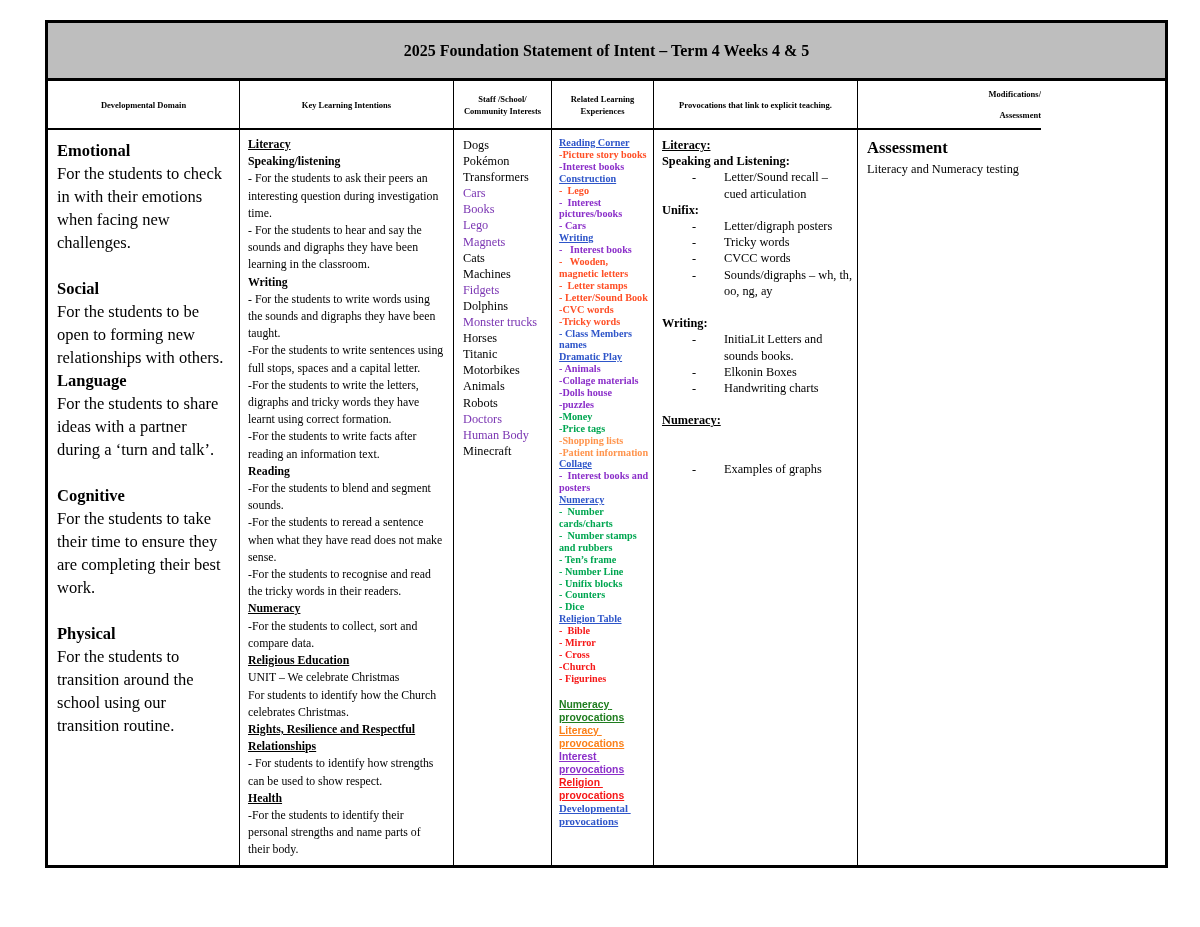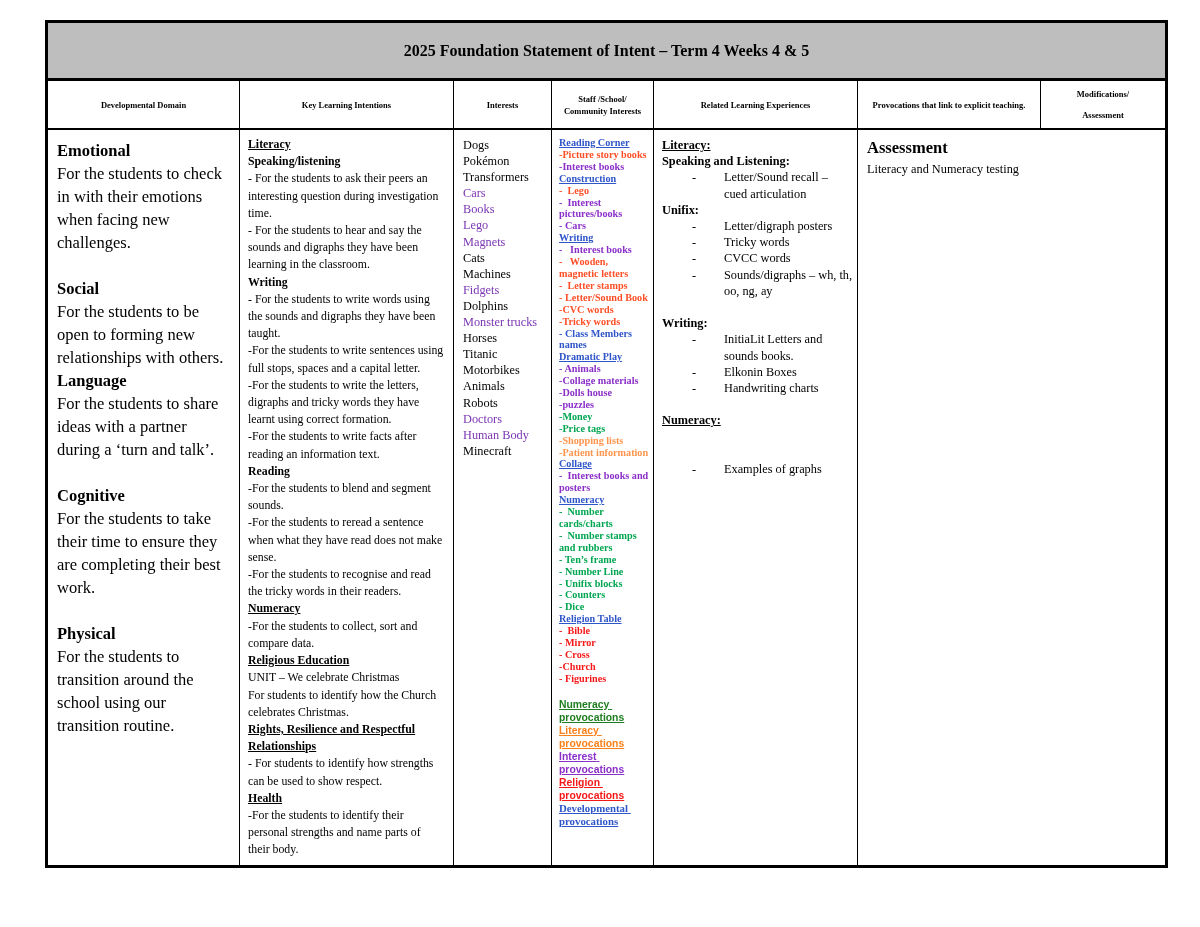--- a/index.html
+++ b/index.html
@@ -13,21 +13,21 @@
     border:3px solid #000;
   }
   .title-bar {
     background:#BEBEBE; border-bottom:3px solid #000;
     height:58px; display:flex; align-items:center; justify-content:center;
   }
   .title-bar .ttl { font-size:16px; font-weight:bold; }
   .grid { display:grid; grid-template-columns:192px 214px 98px 102px 204px 183px 1fr; }
   .hrow .cell { border-bottom:2px solid #000; height:49px; }
   .cell { border-right:1px solid #000; overflow:hidden; }
-  .cell:last-child { border-right:none; }
+  .cell:last-child { border-right:none;align-items:flex-end; }
   .hcell {
     display:flex; flex-direction:column; align-items:center; justify-content:center;
     text-align:center; font-weight:bold; font-size:8.5px; line-height:12px;
   }
   .hcell.wide-gap { row-gap:9px; }
   .brow .cell { min-height:698px; }
 
   
   .c1 { padding:9px 8px 8px 9px; font-size:16.5px; line-height:23px; }
   .dom-h { font-weight:bold; }
@@ -82,23 +82,20 @@
     <div class="title-bar">
       <div class="ttl">2025 Foundation Statement of Intent – Term 4 Weeks 4 &amp; 5</div>
     </div>
 
     <div class="grid hrow">
       <div class="cell hcell">
           <div class="line">Developmental Domain</div>
         </div>
       <div class="cell hcell">
           <div class="line">Key Learning Intentions</div>
-        </div>
-      <div class="cell hcell">
-          <div class="line">Interests</div>
         </div>
       <div class="cell hcell">
           <div class="line">Staff /School/</div>
           <div class="line">Community Interests</div>
         </div>
       <div class="cell hcell">
           <div class="line">Related Learning Experiences</div>
         </div>
       <div class="cell hcell">
           <div class="line">Provocations that link to explicit teaching.</div>

